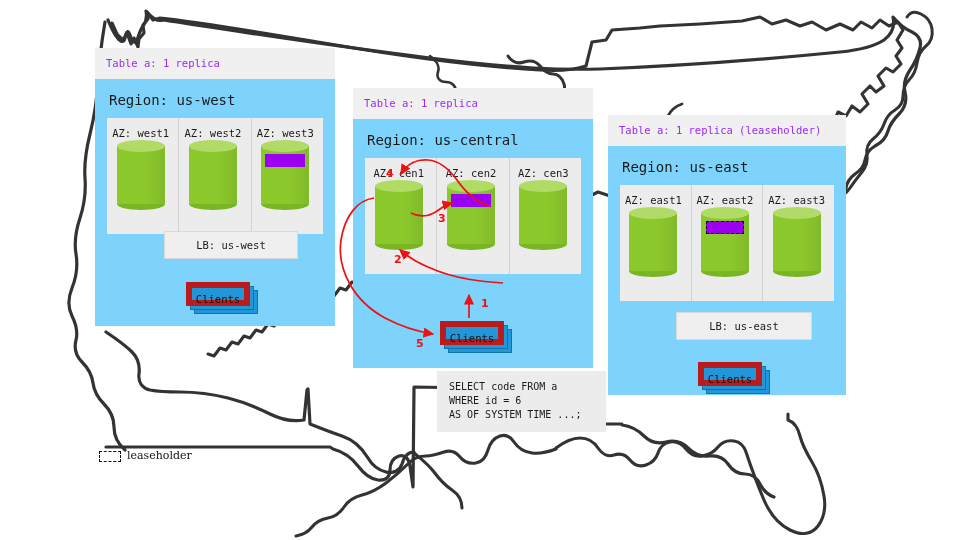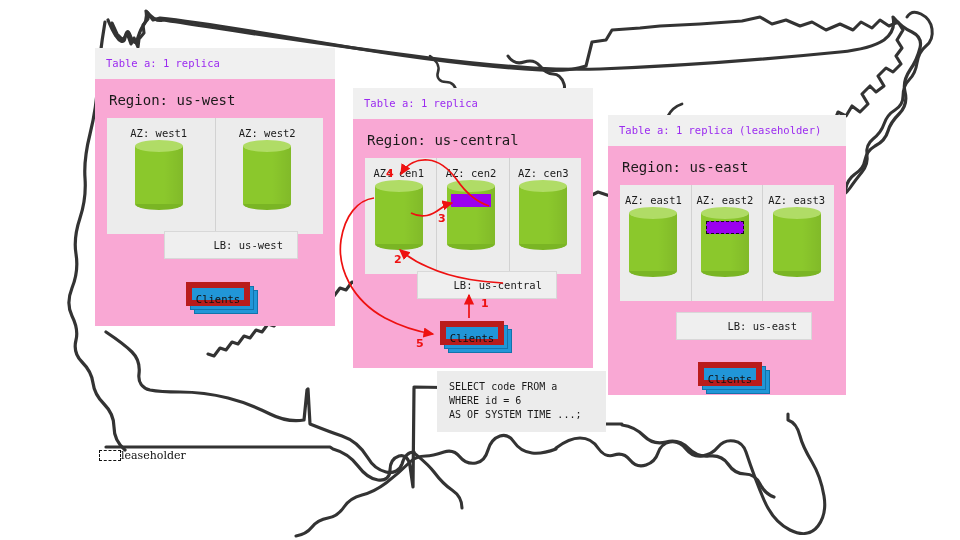--- a/index.html
+++ b/index.html
@@ -11,21 +11,21 @@
     position:relative;
   }
   #stage{position:absolute;left:0;top:0;width:960px;height:540px;}
 
   
   #map{position:absolute;left:0;top:0;width:960px;height:540px;z-index:0;}
 
   
   .region{
     position:absolute;
-    background:#f9a8d4;
+    background:#7dd3fc;
     z-index:2;
   }
   .region-head{
     background:#f0f0f0;
     color:#9b2bf0;
     font-size:10.5px;
     line-height:1;
     padding:10px 11px 10px 11px;
     white-space:nowrap;
     letter-spacing:0px;
@@ -94,21 +94,21 @@
     left:10%;width:80%;
   }
 
   
   .lb{
     position:absolute;
     background:#efefef;
     border:1px solid #d8d8d8;
     font-size:10.5px;
     color:#1a1a1a;
-    text-align:right;
+    text-align:center;
     padding:7px 14px;
     white-space:nowrap;
     z-index:6;
   }
 
   
   .clients-wrap{position:absolute;z-index:6;}
   .clients-stack{position:absolute;left:0;top:0;}
   .clients-stack i{
     position:absolute;display:block;
@@ -137,21 +137,21 @@
     line-height:14px;
     padding:9px 12px 10px 12px;
     white-space:pre;
     z-index:3;
   }
 
   
   .legend{
     position:absolute;
     z-index:5;
-    display:flex;align-items:center;gap:0;
+    display:flex;align-items:flex-end;gap:6px;
     font-family:"DejaVu Serif","Liberation Serif",serif;
     font-size:11px;color:#111;
   }
   .legend-swatch{
     width:22px;height:11px;
     border:1.7px dashed #111;
     box-sizing:border-box;
     background:transparent;
   }
 
@@ -301,20 +301,31 @@
       <div class="az">
         <span class="az-label">AZ: west2</span>
         <div class="cyl">
           <div class="cyl-bot"></div>
           <div class="cyl-body">
               <div class="cyl-shade"></div>
             </div>
           <div class="cyl-top"></div>
         </div>
       </div>
+      <div class="az">
+        <span class="az-label">AZ: west3</span>
+        <div class="cyl">
+          <div class="cyl-bot"></div>
+          <div class="cyl-body">
+              <div class="cyl-shade"></div>
+            </div>
+          <div class="cyl-top"></div>
+          <div class="replica" style="top:8px;"></div>
+        </div>
+      </div>
     </div>
   </div>
   <div class="lb" style="left:164px;top:231px;width:104px;">LB: us-west</div>
   <div class="clients-wrap" style="left:186px;top:282px;">
     <div class="clients-stack">
       <i style="left:8px;top:8px;width:64px;height:24px;"></i>
       <i style="left:4px;top:4px;width:64px;height:24px;"></i>
     </div>
     <div class="clients-front" style="width:64px;height:24px;padding:5px 0 0 0;">Clients</div>
   </div>
@@ -349,21 +360,20 @@
         <div class="cyl">
           <div class="cyl-bot"></div>
           <div class="cyl-body">
               <div class="cyl-shade"></div>
             </div>
           <div class="cyl-top"></div>
         </div>
       </div>
     </div>
   </div>
-  <div class="lb" style="left:417px;top:271px;width:110px;">LB: us-central</div>
   <div class="clients-wrap" style="left:440px;top:321px;">
     <div class="clients-stack">
       <i style="left:8px;top:8px;width:64px;height:24px;"></i>
       <i style="left:4px;top:4px;width:64px;height:24px;"></i>
     </div>
     <div class="clients-front" style="width:64px;height:24px;padding:5px 0 0 0;">Clients</div>
   </div>
   <div class="sqlbox" style="left:437px;top:371px;width:145px;">SELECT code FROM a
 WHERE id = 6
 AS OF SYSTEM TIME ...;</div>

